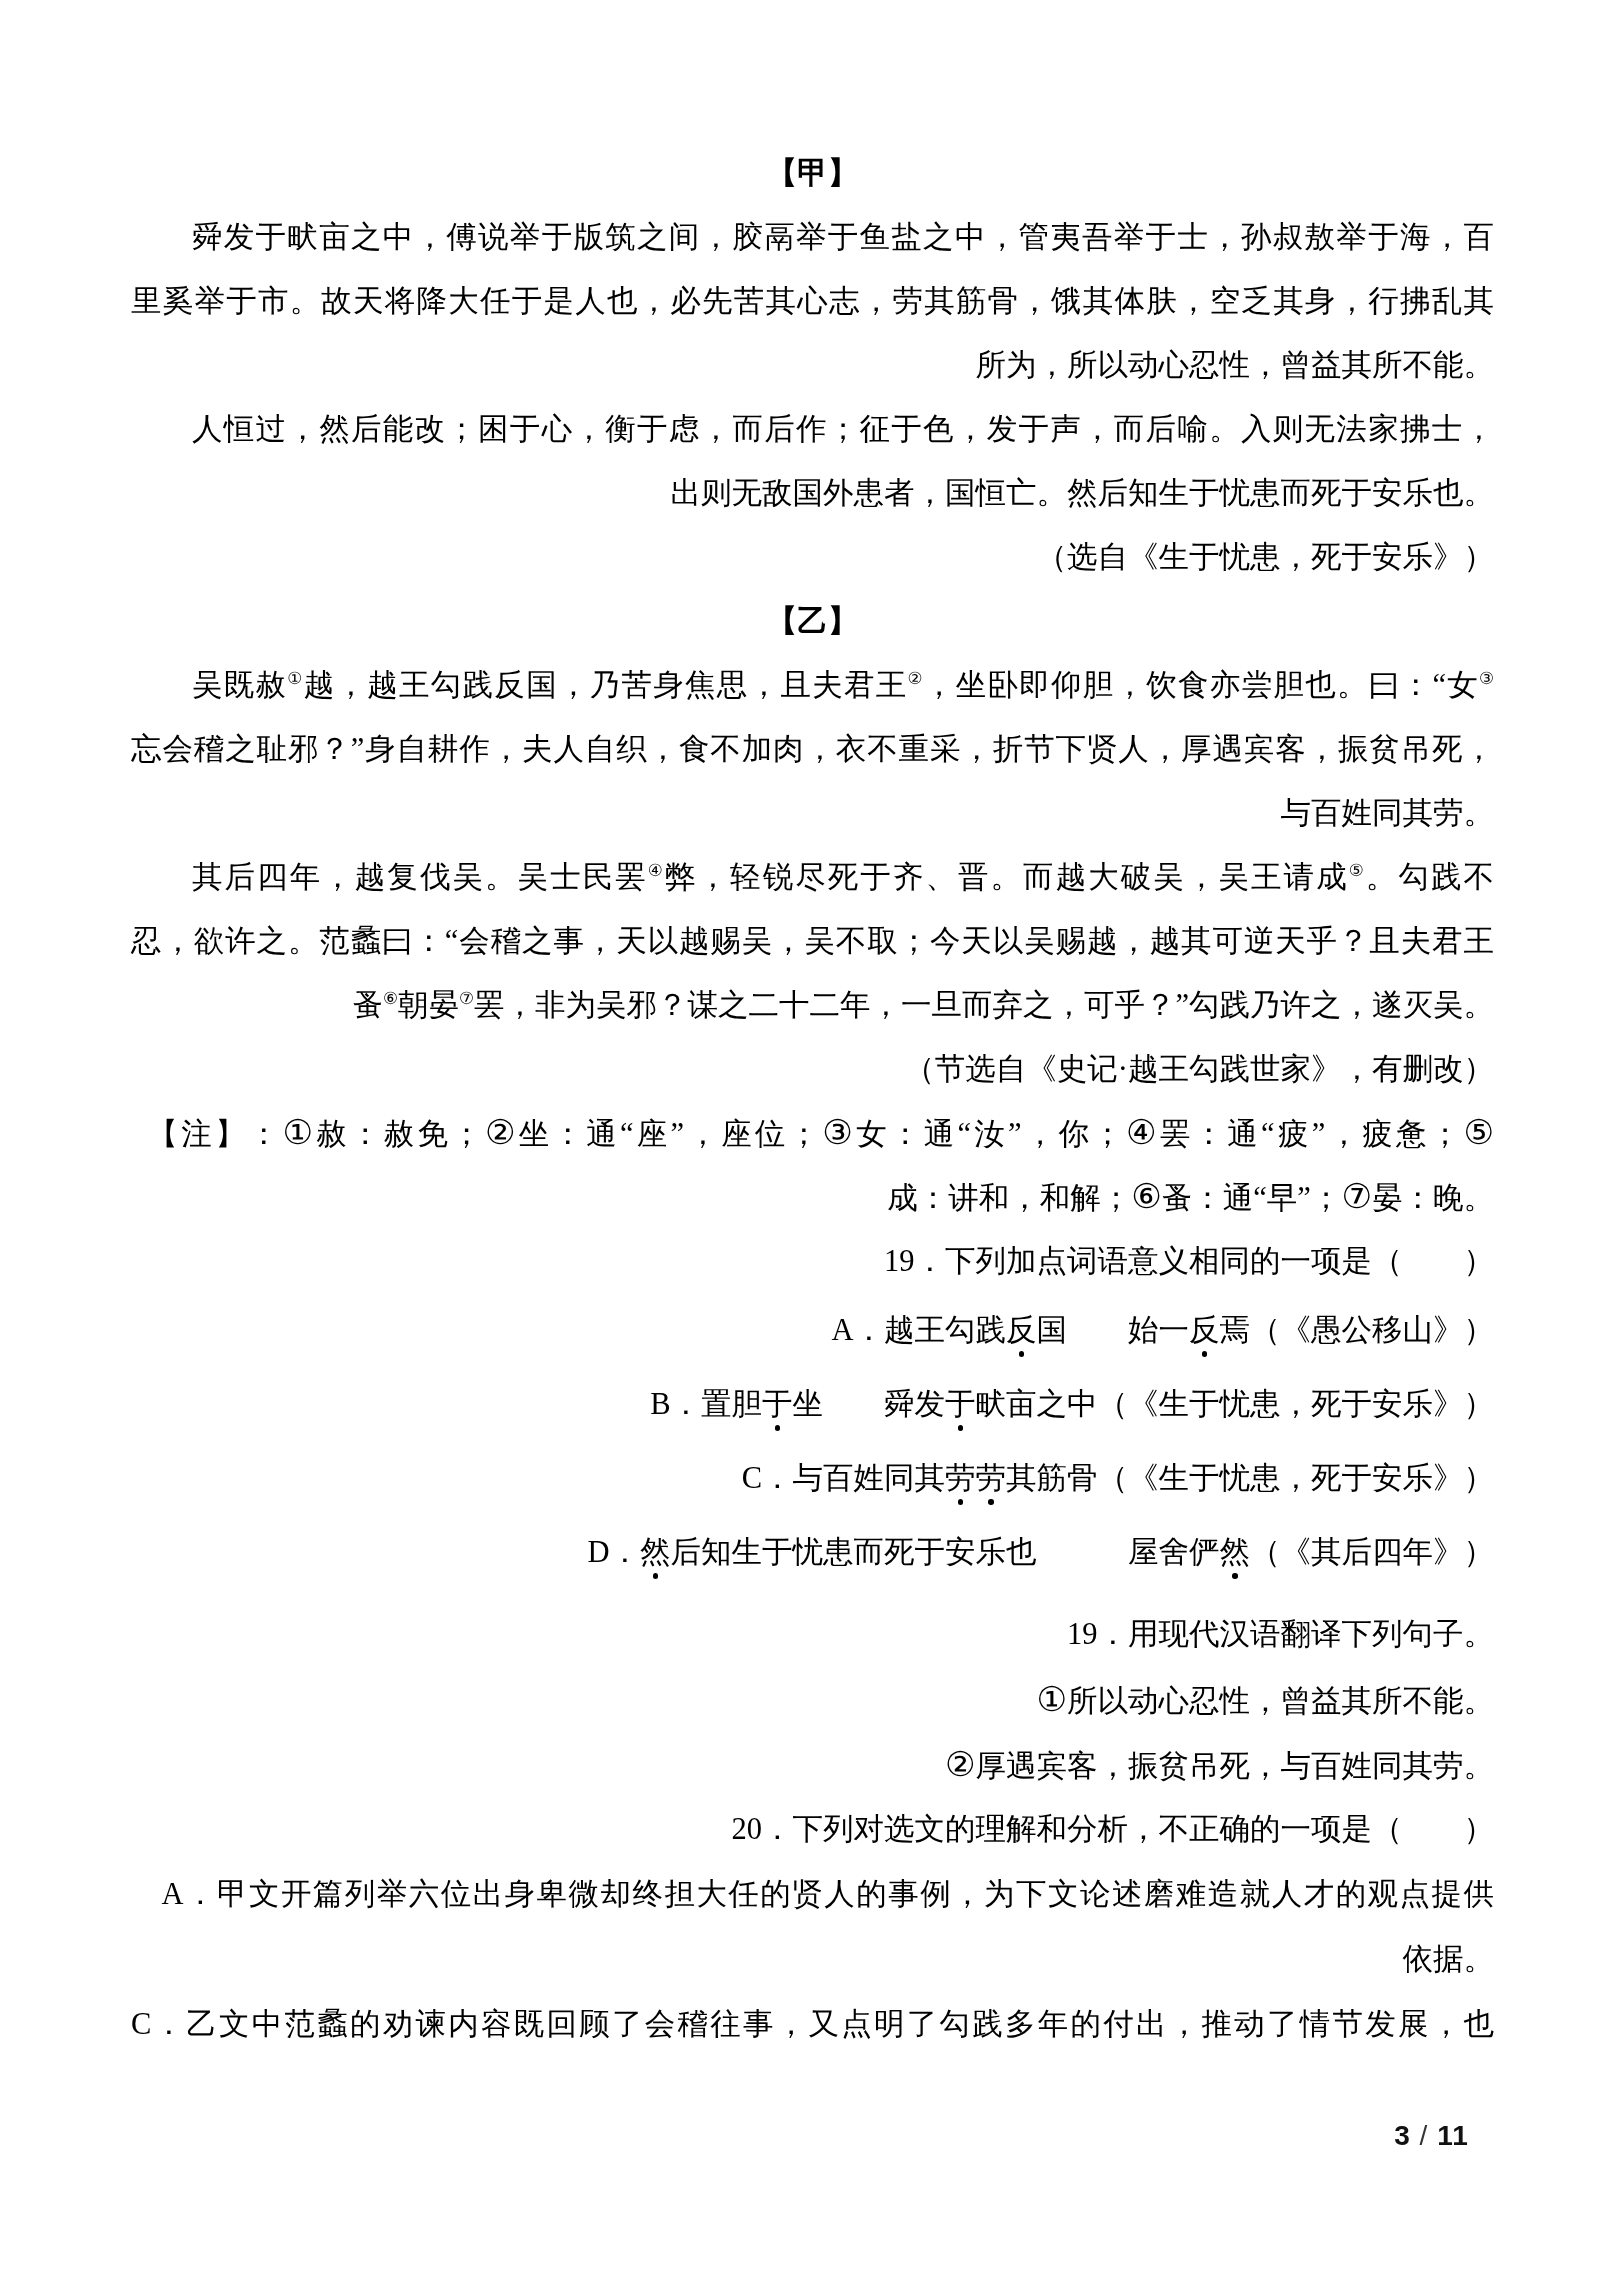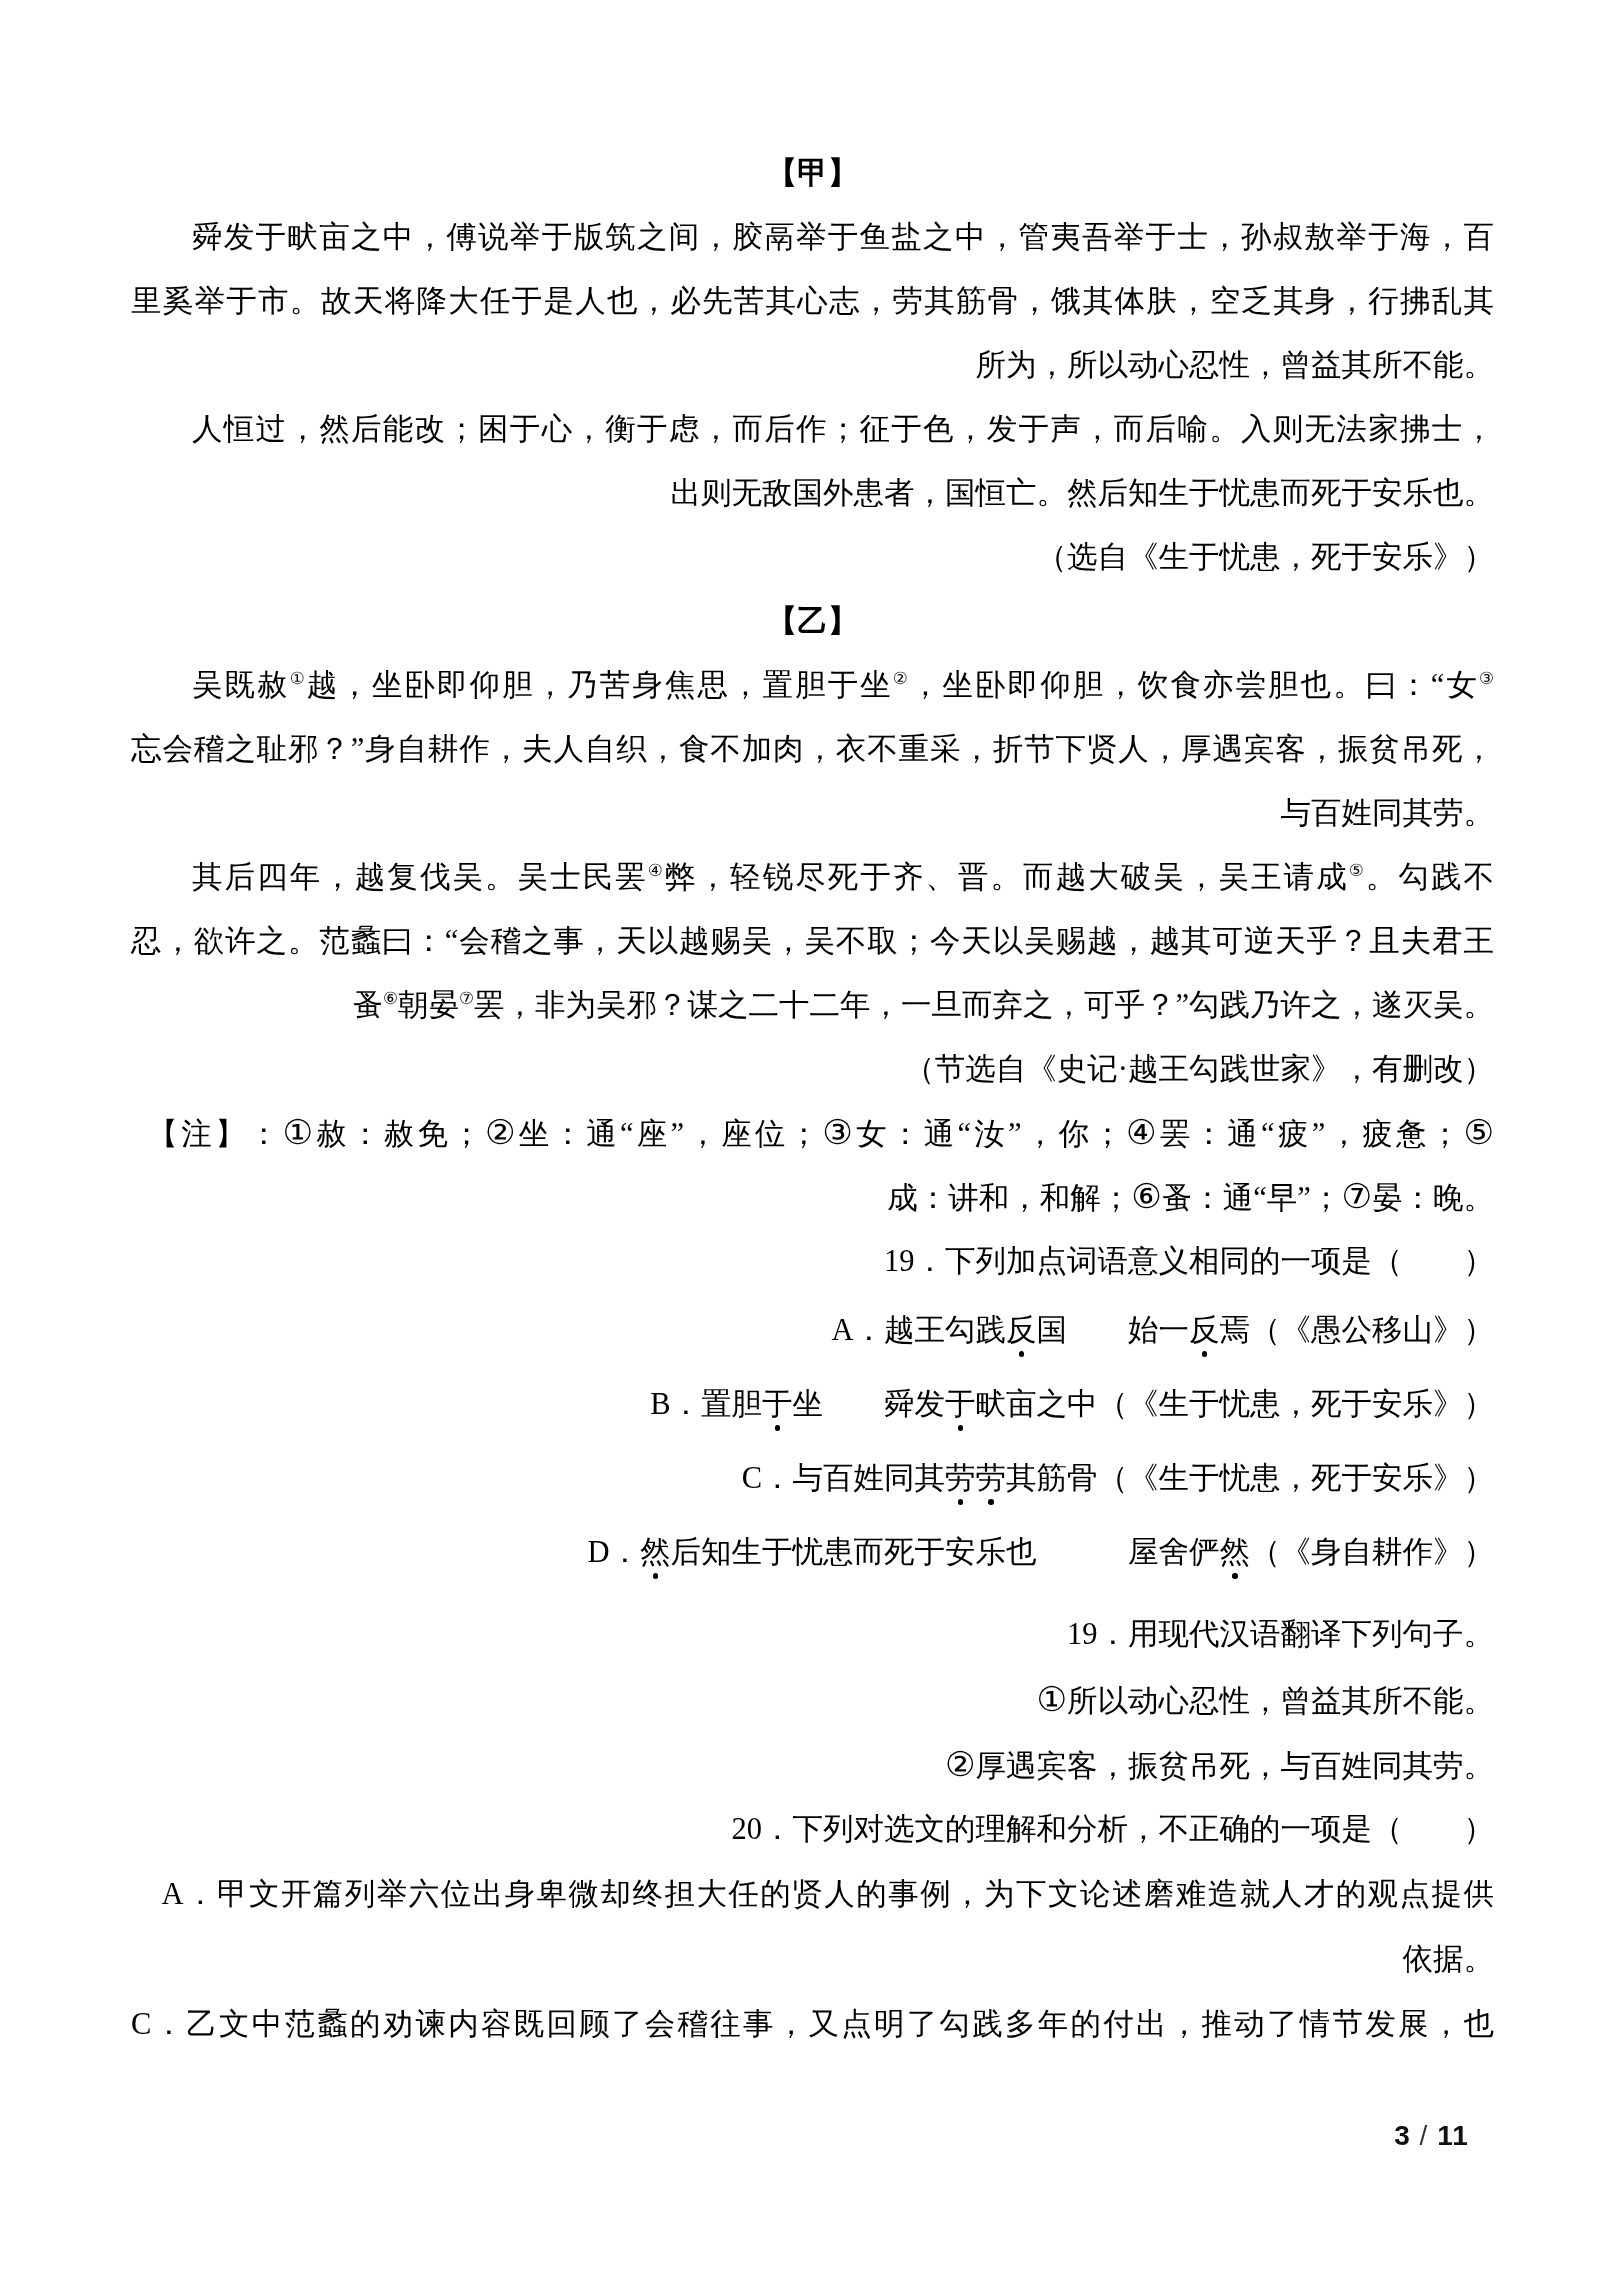--- a/index.html
+++ b/index.html
@@ -72,38 +72,38 @@
     <div class="ln j">里奚举于市。故天将降大任于是人也，必先苦其心志，劳其筋骨，饿其体肤，空乏其身，行拂乱其</div>
     <div class="ln">所为，所以动心忍性，曾益其所不能。</div>
 
     <div class="ln j ind2">人恒过，然后能改；困于心，衡于虑，而后作；征于色，发于声，而后喻。入则无法家拂士，</div>
     <div class="ln">出则无敌国外患者，国恒亡。然后知生于忧患而死于安乐也。</div>
 
     <div class="ln right">（选自《生于忧患，死于安乐》）</div>
 
     <div class="ln center bold">【乙】</div>
 
-    <div class="ln j ind2"><span>吴既赦</span><span class="sup">①</span><span>越，坐卧即仰胆，乃苦身焦思，置胆于坐</span><span class="sup">②</span><span>，坐卧即仰胆，饮食亦尝胆也。曰：“女</span><span class="sup">③</span></div>
+    <div class="ln j ind2"><span>吴既赦</span><span class="sup">①</span><span>越，越王勾践反国，乃苦身焦思，且夫君王</span><span class="sup">②</span><span>，坐卧即仰胆，饮食亦尝胆也。曰：“女</span><span class="sup">③</span></div>
     <div class="ln j">忘会稽之耻邪？”身自耕作，夫人自织，食不加肉，衣不重采，折节下贤人，厚遇宾客，振贫吊死，</div>
     <div class="ln">与百姓同其劳。</div>
 
     <div class="ln j ind2"><span>其后四年，越复伐吴。吴士民罢</span><span class="sup">④</span><span>弊，轻锐尽死于齐、晋。而越大破吴，吴王请成</span><span class="sup">⑤</span><span>。勾践不</span></div>
     <div class="ln j">忍，欲许之。范蠡曰：“会稽之事，天以越赐吴，吴不取；今天以吴赐越，越其可逆天乎？且夫君王</div>
     <div class="ln"><span>蚤</span><span class="sup">⑥</span><span>朝晏</span><span class="sup">⑦</span><span>罢，非为吴邪？谋之二十二年，一旦而弃之，可乎？”勾践乃许之，遂灭吴。</span></div>
 
     <div class="ln right">（节选自《史记·越王勾践世家》，有删改）</div>
 
     <div class="ln j ind05"><span>【注】：</span><span class="circ">①</span><span>赦：赦免；</span><span class="circ">②</span><span>坐：通“座”，座位；</span><span class="circ">③</span><span>女：通“汝”，你；</span><span class="circ">④</span><span>罢：通“疲”，疲惫；</span><span class="circ">⑤</span></div>
     <div class="ln"><span>成：讲和，和解；</span><span class="circ">⑥</span><span>蚤：通“早”；</span><span class="circ">⑦</span><span>晏：晚。</span></div>
 
     <div class="ln">19．下列加点词语意义相同的一项是（　　）</div>
     <div class="ln lg ind1"><span>A．越王勾践</span><span class="dot">反</span><span>国　　始一</span><span class="dot">反</span><span>焉（《愚公移山》）</span></div>
     <div class="ln lg ind1"><span>B．置胆</span><span class="dot">于</span><span>坐　　舜发</span><span class="dot">于</span><span>畎亩之中（《生于忧患，死于安乐》）</span></div>
     <div class="ln lg ind1"><span>C．与百姓同其</span><span class="dot">劳</span><span class="dot">劳</span><span>其筋骨（《生于忧患，死于安乐》）</span></div>
-    <div class="ln lg ind1"><span>D．</span><span class="dot">然</span><span>后知生于忧患而死于安乐也　　　屋舍俨</span><span class="dot">然</span><span>（《身自耕作》）</span></div>
+    <div class="ln lg ind1"><span>D．</span><span class="dot">然</span><span>后知生于忧患而死于安乐也　　　屋舍俨</span><span class="dot">然</span><span>（《其后四年》）</span></div>
 
     <div class="spacer"></div>
 
     <div class="ln md">19．用现代汉语翻译下列句子。</div>
     <div class="ln md ind1"><span class="circ">①</span><span>所以动心忍性，曾益其所不能。</span></div>
     <div class="ln md ind1"><span class="circ">②</span><span>厚遇宾客，振贫吊死，与百姓同其劳。</span></div>
 
     <div class="ln md">20．下列对选文的理解和分析，不正确的一项是（　　）</div>
     <div class="ln md j ind1">A．甲文开篇列举六位出身卑微却终担大任的贤人的事例，为下文论述磨难造就人才的观点提供</div>
     <div class="ln md">依据。</div>

